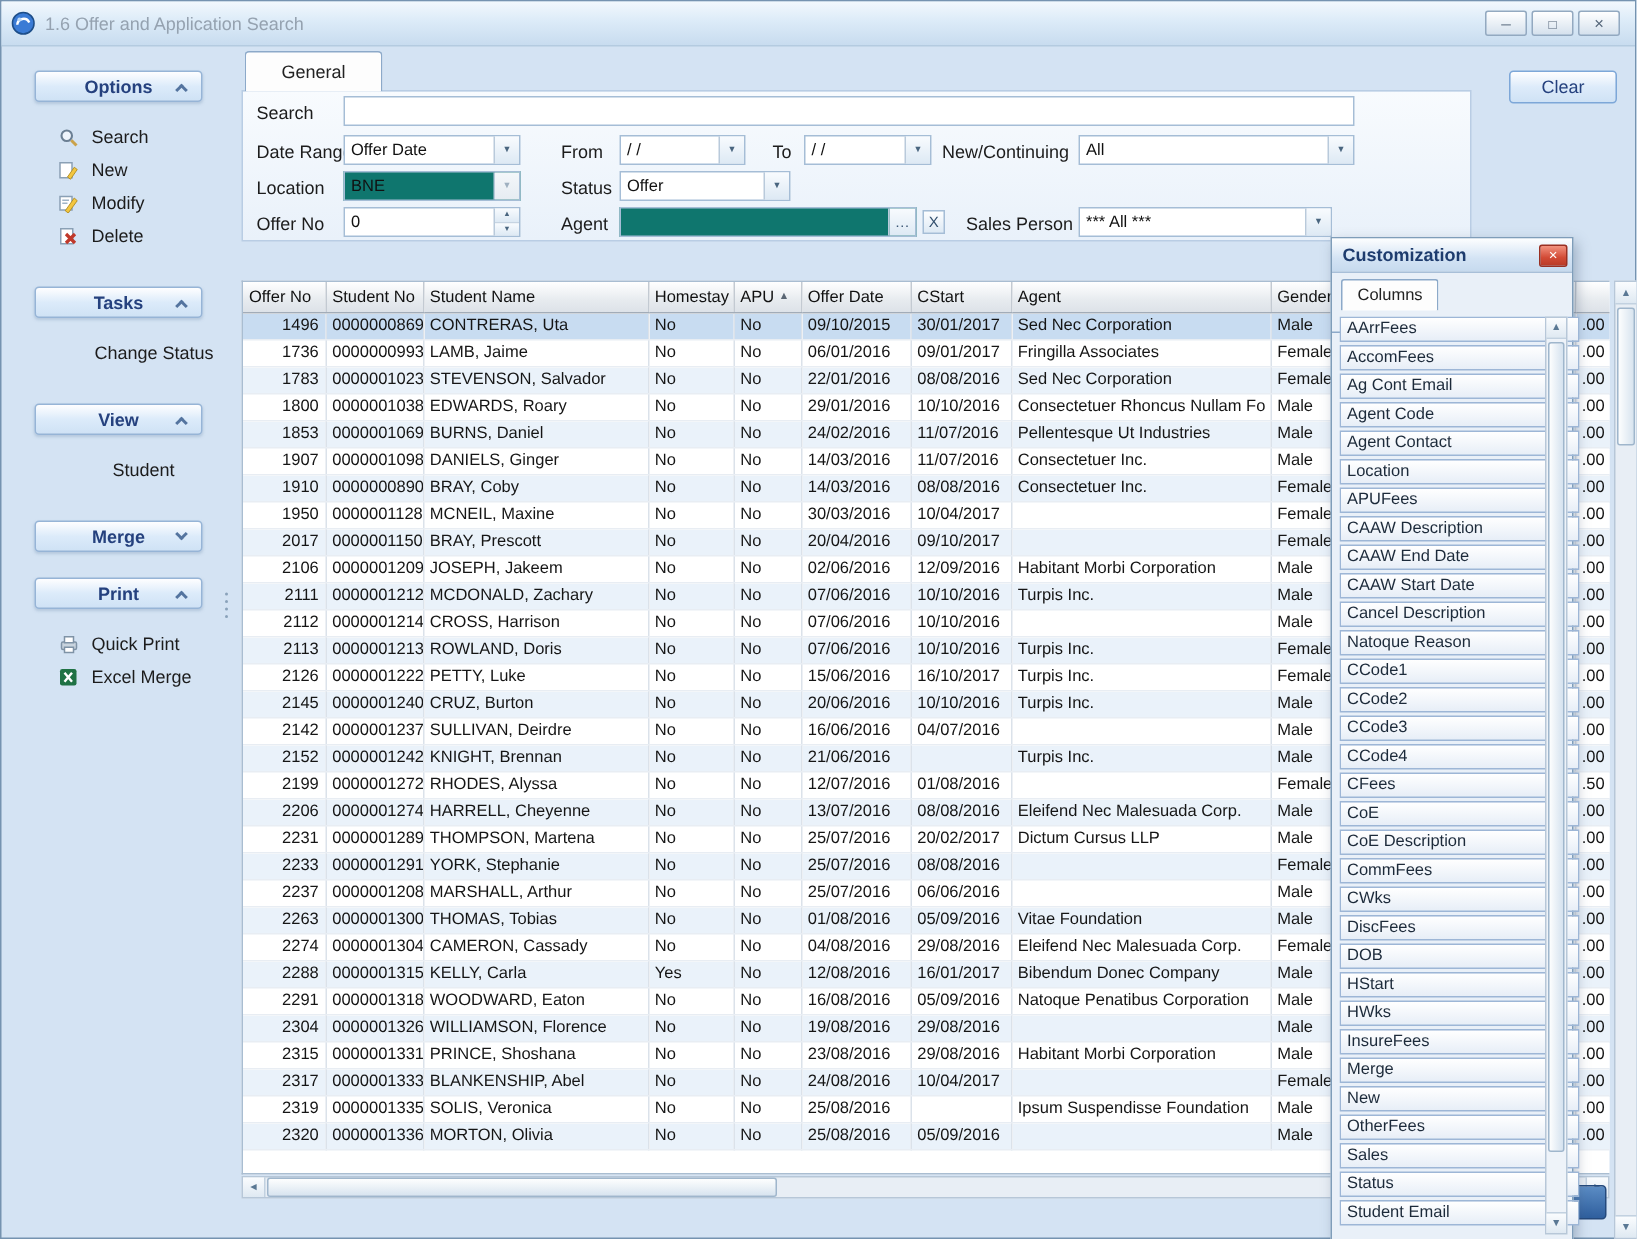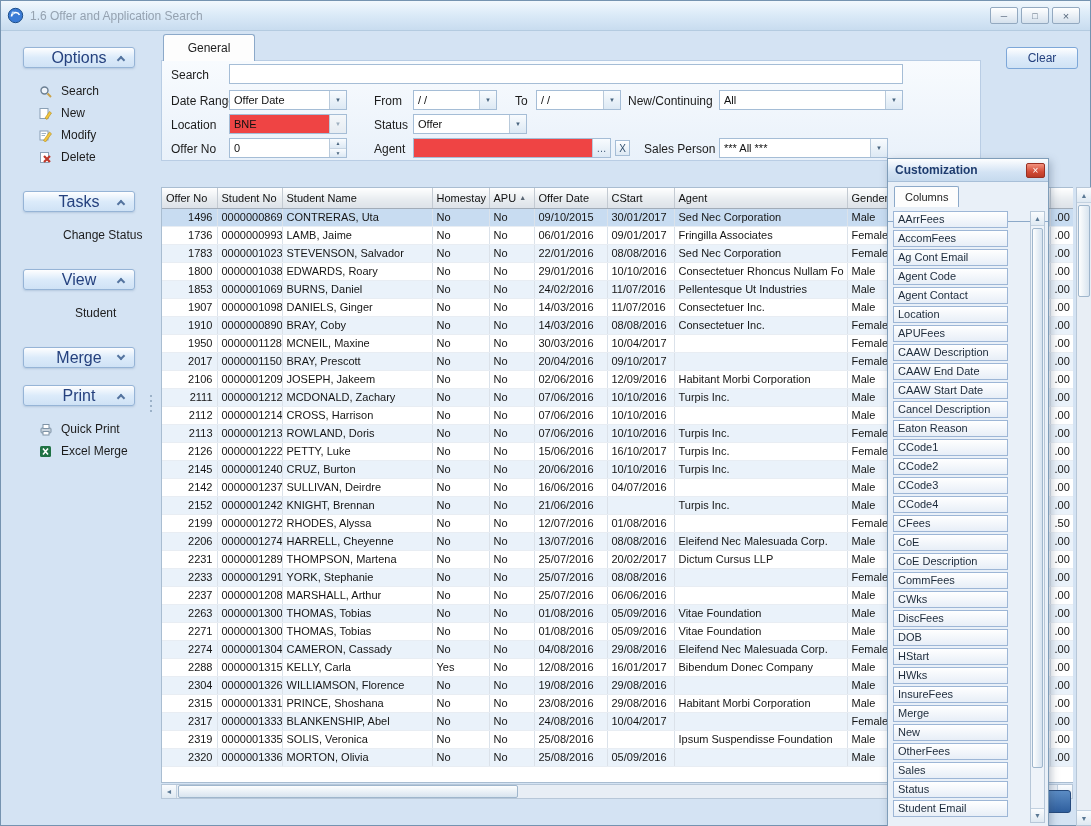--- a/index.html
+++ b/index.html
@@ -9,41 +9,41 @@
 
 .titlebar{position:absolute;top:0;left:0;right:0;height:30px;background:linear-gradient(180deg,#f2f8fd 0%,#dcebf8 45%,#c8dcef 100%);border-bottom:1px solid #b4cbe0;display:flex;align-items:center;padding:0 6px}
 .app-icon{display:flex;width:17px;height:17px}
 .title-text{margin-left:6px;font-size:12px;color:#95a2b0}
 .winbtns{margin-left:auto;display:flex;gap:3px;padding-right:4px}
 .winbtn{width:28px;height:17px;display:flex;align-items:center;justify-content:center;font-size:9px;color:#55667a;background:linear-gradient(#ffffff,#d5e1ed);border:1px solid #93a9c0;border-radius:2px}
 .winbtn.x{font-size:11px}
 
 .side-group{position:absolute;left:8px;width:142px}
 .group-header{position:relative;margin-left:14px;width:112px;height:21px;background:linear-gradient(#fefeff,#dcebfa 50%,#cfe2f5);border:1px solid #96b4d6;border-radius:3px;display:flex;align-items:center;justify-content:center;box-shadow:0 1px 2px rgba(120,150,180,.35)}
-.group-label{font-size:16px;font-weight:400;color:#25417e}
+.group-label{font-size:12px;font-weight:700;color:#25417e}
 .chev{position:absolute;right:10px;width:6px;height:6px;border-left:2px solid #54749f;border-top:2px solid #54749f}
 .chev.up{top:9px;transform:rotate(45deg)}
 .chev.down{top:5px;transform:rotate(225deg)}
 .group-items{margin-top:12px}
 .side-item{height:22px;display:flex;align-items:center;font-size:12px;color:#1c1c1c;padding-left:30px}
 .side-item .sicon{width:15px;display:flex;margin-right:7px}
 .side-item.no-icon1{padding-left:54px}
 .side-item.no-icon2{padding-left:66px}
 .splitter{position:absolute;left:149px;top:394px;display:flex;flex-direction:column;gap:3px}
 .splitter i{width:2px;height:2px;border-radius:50%;background:#8aa2ba}
 
 .tab-general{position:absolute;left:162px;top:33px;width:92px;height:27px;background:#fdfdfd;border:1px solid #8ca9c9;border-bottom:none;border-radius:3px 3px 0 0;display:flex;align-items:center;justify-content:center;font-size:12px;color:#222;z-index:3}
 .form-panel{position:absolute;left:160px;top:59px;width:820px;height:101px;background:linear-gradient(#f8fbfe,#e9f1fa);border:1px solid #b9cde4;z-index:2}
 .clear-btn{position:absolute;left:1005px;top:46px;width:72px;height:22px;background:linear-gradient(#fefeff,#ddebfa 50%,#cfe2f5);border:1px solid #7da7d8;border-radius:3px;display:flex;align-items:center;justify-content:center;font-size:12px;color:#25417e;z-index:3}
 .flabel{position:absolute;font-size:12px;color:#1c1c1c;z-index:3;white-space:nowrap}
 .finput{position:absolute;height:20px;background:#fff;border:1px solid #a5bdd6;z-index:3;font-size:11px;padding:0 4px;font-family:"Liberation Sans",sans-serif;color:#111}
 .combo{position:absolute;height:20px;background:#fff;border:1px solid #a5bdd6;display:flex;align-items:center;z-index:3}
 .combo .val{flex:1;font-size:11px;padding:0 4px;white-space:nowrap;overflow:hidden;color:#111}
 .combo .dbtn{width:17px;align-self:stretch;border-left:1px solid #b9cadb;background:linear-gradient(#f8fbfe,#dde9f4);display:flex;align-items:center;justify-content:center;font-size:6px;color:#49657f}
-.combo.disabled{background:#ef4444}
+.combo.disabled{background:#0f766e}
 .combo.disabled .dbtn{color:#9fb0c0;background:linear-gradient(#f4f7fa,#e6ecf2)}
 .spin-btns{display:flex;flex-direction:column;width:17px;align-self:stretch;border-left:1px solid #b9cadb}
 .spin-btns span{flex:1;display:flex;align-items:center;justify-content:center;font-size:5px;color:#49657f;background:linear-gradient(#f8fbfe,#dde9f4)}
 .spin-btns span:first-child{border-bottom:1px solid #c6d4e2}
 .agent-browse{width:18px;align-self:stretch;border-left:1px solid #b9cadb;background:linear-gradient(#f8fbfe,#dde9f4);display:flex;align-items:center;justify-content:center;font-size:10px;color:#3c5674}
 .xbtn{position:absolute;width:15px;height:16px;background:linear-gradient(#fdfeff,#dde9f4);border:1px solid #a5bdd6;display:flex;align-items:center;justify-content:center;font-size:10px;color:#33506e;z-index:3}
 
 .grid-wrap{position:absolute;left:160px;top:186px;width:912px;height:596px;overflow:hidden;background:#fff;border:1px solid #a9bdd1;border-right:none;z-index:1}
 table.grid{border-collapse:collapse;table-layout:fixed;width:912px}
 .grid th{height:20px;padding:0 4px;font-size:11px;font-weight:400;text-align:left;color:#111;background:linear-gradient(#ffffff,#e7ebef 60%,#dde2e8);border-right:1px solid #c3cad2;border-bottom:1px solid #a2acb8;white-space:nowrap;overflow:hidden}
@@ -64,21 +64,21 @@
 .varrow.down{bottom:0;border-top:1px solid #c2d1e0}
 .vthumb{position:absolute;left:1px;top:17px;width:12px;height:92px;background:linear-gradient(90deg,#fdfefe,#d8e4ef);border:1px solid #9fb6cc;border-radius:2px}
 .close-main-btn{position:absolute;left:998px;top:789px;width:72px;height:23px;background:linear-gradient(#5b8cc4,#2f5f9e);border:1px solid #24497c;border-radius:3px;color:#fff;font-size:11px;display:flex;align-items:center;justify-content:center;z-index:4}
 
 .custom-panel{position:absolute;left:886px;top:157px;width:162px;height:669px;background:#e9f0f8;border:1px solid #7f9db9;box-shadow:2px 3px 8px rgba(60,80,110,.35);z-index:20}
 .ptitle{height:23px;background:linear-gradient(#fdfeff,#d3e3f4 60%,#c6daee);border-bottom:1px solid #a8bfd8;display:flex;align-items:center;padding:0 3px 0 7px}
 .ptitle-text{font-size:12px;font-weight:700;color:#1e3c6e;flex:1}
 .pclose{width:19px;height:15px;background:linear-gradient(#f2927f,#d24a35 60%,#b93b27);border:1px solid #993023;border-radius:2px;color:#fff;font-size:10px;line-height:13px;text-align:center}
 .ptabs{height:40px;border-bottom:1px solid #8ca9c9;position:relative}
 .ptab{position:absolute;left:6px;top:4px;height:21px;padding:0 10px;background:#fdfdfd;border:1px solid #8ca9c9;border-bottom:none;border-radius:2px 2px 0 0;font-size:11px;color:#222;display:flex;align-items:center}
-.plist{position:absolute;left:5px;top:52px;width:115px;bottom:3px;overflow:hidden}
+.plist{position:absolute;left:5px;top:52px;width:160px;bottom:3px;overflow:hidden}
 .chip{height:17px;line-height:15px;margin-bottom:2px;padding:0 4px;background:linear-gradient(#ffffff,#e7eef7);border:1px solid #9db6d6;font-size:11px;color:#1c2a3a;white-space:nowrap;overflow:hidden}
 .pscroll{position:absolute;right:3px;top:52px;bottom:3px;width:15px;background:#eef3f9;border:1px solid #b7c7d8}
 .sarrow{position:absolute;left:0;width:13px;height:14px;display:flex;align-items:center;justify-content:center;font-size:7px;color:#5a7894;background:linear-gradient(#fafcfe,#dfe9f2)}
 .sarrow.top{top:0;border-bottom:1px solid #c2d1e0}
 .sarrow.bottom{bottom:0;border-top:1px solid #c2d1e0}
 .pthumb{position:absolute;left:1px;top:16px;width:11px;height:540px;background:linear-gradient(90deg,#fdfefe,#d5e2ef);border:1px solid #9fb6cc;border-radius:2px}
 </style>
 </head>
 <body>
 
@@ -597,33 +597,20 @@
             <td>No</td>
             <td>No</td>
             <td>01/08/2016</td>
             <td>05/09/2016</td>
             <td>Vitae Foundation</td>
             <td>Male</td>
             <td></td>
             <td class="c-num">.00</td>
           </tr>
           <tr>
-            <td class="c-num">2271</td>
-            <td>0000001300</td>
-            <td>THOMAS, Tobias</td>
-            <td>No</td>
-            <td>No</td>
-            <td>01/08/2016</td>
-            <td>05/09/2016</td>
-            <td>Vitae Foundation</td>
-            <td>Male</td>
-            <td></td>
-            <td class="c-num">.00</td>
-          </tr>
-          <tr>
             <td class="c-num">2274</td>
             <td>0000001304</td>
             <td>CAMERON, Cassady</td>
             <td>No</td>
             <td>No</td>
             <td>04/08/2016</td>
             <td>29/08/2016</td>
             <td>Eleifend Nec Malesuada Corp.</td>
             <td>Female</td>
             <td></td>
@@ -631,20 +618,33 @@
           </tr>
           <tr>
             <td class="c-num">2288</td>
             <td>0000001315</td>
             <td>KELLY, Carla</td>
             <td>Yes</td>
             <td>No</td>
             <td>12/08/2016</td>
             <td>16/01/2017</td>
             <td>Bibendum Donec Company</td>
+            <td>Male</td>
+            <td></td>
+            <td class="c-num">.00</td>
+          </tr>
+          <tr>
+            <td class="c-num">2291</td>
+            <td>0000001318</td>
+            <td>WOODWARD, Eaton</td>
+            <td>No</td>
+            <td>No</td>
+            <td>16/08/2016</td>
+            <td>05/09/2016</td>
+            <td>Natoque Penatibus Corporation</td>
             <td>Male</td>
             <td></td>
             <td class="c-num">.00</td>
           </tr>
           <tr>
             <td class="c-num">2304</td>
             <td>0000001326</td>
             <td>WILLIAMSON, Florence</td>
             <td>No</td>
             <td>No</td>
@@ -736,21 +736,21 @@
         <div class="chip">AccomFees</div>
         <div class="chip">Ag Cont Email</div>
         <div class="chip">Agent Code</div>
         <div class="chip">Agent Contact</div>
         <div class="chip">Location</div>
         <div class="chip">APUFees</div>
         <div class="chip">CAAW Description</div>
         <div class="chip">CAAW End Date</div>
         <div class="chip">CAAW Start Date</div>
         <div class="chip">Cancel Description</div>
-        <div class="chip">Eaton Reason</div>
+        <div class="chip">Natoque Reason</div>
         <div class="chip">CCode1</div>
         <div class="chip">CCode2</div>
         <div class="chip">CCode3</div>
         <div class="chip">CCode4</div>
         <div class="chip">CFees</div>
         <div class="chip">CoE</div>
         <div class="chip">CoE Description</div>
         <div class="chip">CommFees</div>
         <div class="chip">CWks</div>
         <div class="chip">DiscFees</div>

